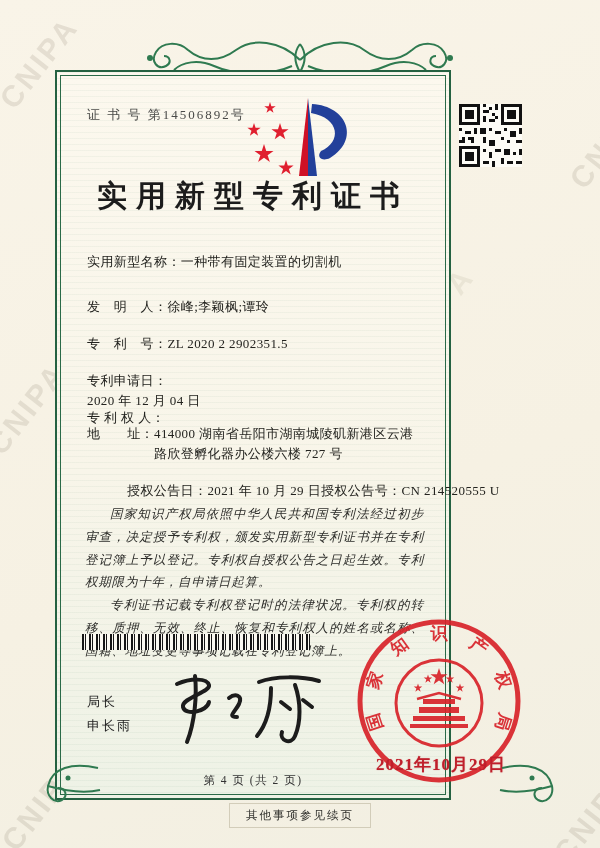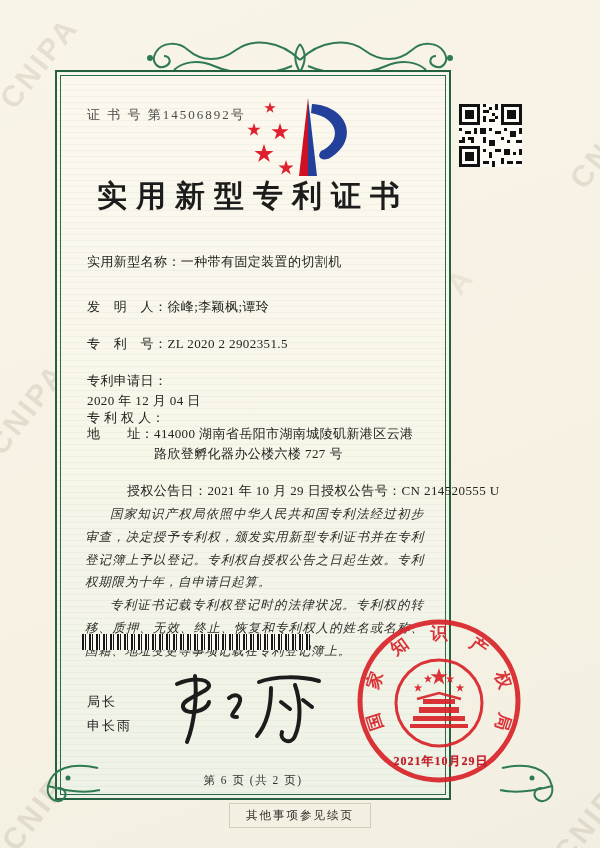--- a/index.html
+++ b/index.html
@@ -84,21 +84,21 @@
   .director {
     position:absolute; left:30px; top:618px;
     font-family:Liberation Sans, sans-serif;
     font-size:13px; color:#222; line-height:1.85; letter-spacing:2px;
   }
   .signature { position:absolute; left:98px; top:596px; }
 
   .seal { position:absolute; left:296px; top:543px; width:172px; height:172px; }
   .seal-date {
     position:absolute; left:298px; top:681px; width:172px;
-    text-align:center; font-size:12px; font-weight:700;
+    text-align:center; font-size:17px; font-weight:700;
     color:#bf1f2b; letter-spacing:1px;
     text-shadow:0 0 1px rgba(191,31,43,0.5);
   }
 
   .page-info {
     position:absolute; left:0; top:701px; width:100%;
     text-align:center; font-size:11.5px; color:#333; letter-spacing:1.5px;
   }
 
   .continuation {
@@ -296,21 +296,21 @@
         <text transform="rotate(-72,86,86)" x="86" y="24">家</text>
         <text transform="rotate(-36,86,86)" x="86" y="24">知</text>
         <text transform="rotate(0,86,86)" x="86" y="24">识</text>
         <text transform="rotate(36,86,86)" x="86" y="24">产</text>
         <text transform="rotate(72,86,86)" x="86" y="24">权</text>
         <text transform="rotate(108,86,86)" x="86" y="24">局</text>
       </g>
     </svg>
     <div class="seal-date">2021年10月29日</div>
 
-    <div class="page-info">第 6 页 (共 2 页)</div>
+    <div class="page-info">第 4 页 (共 2 页)</div>
 
   </div>
 
   <svg class="corner-orn left" width="64" height="48" viewBox="0 0 64 48">
     <g fill="none" stroke="#2f7a50" stroke-width="2">
       <path d="M60 10 C 34 4, 14 10, 10 28 C 8 38, 16 46, 24 42 C 30 38, 28 30, 20 30"></path>
       <path d="M10 28 C 24 32, 44 36, 62 32"></path>
       <circle cx="30" cy="20" r="2.5" fill="#2f7a50" stroke="none"></circle>
     </g>
   </svg>

